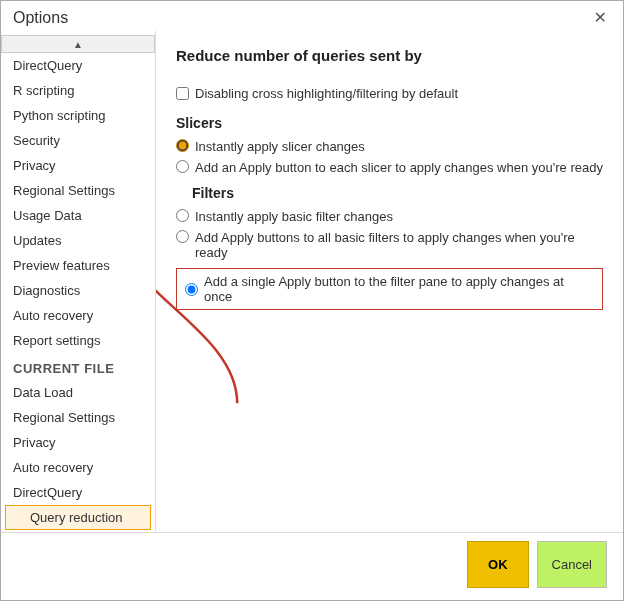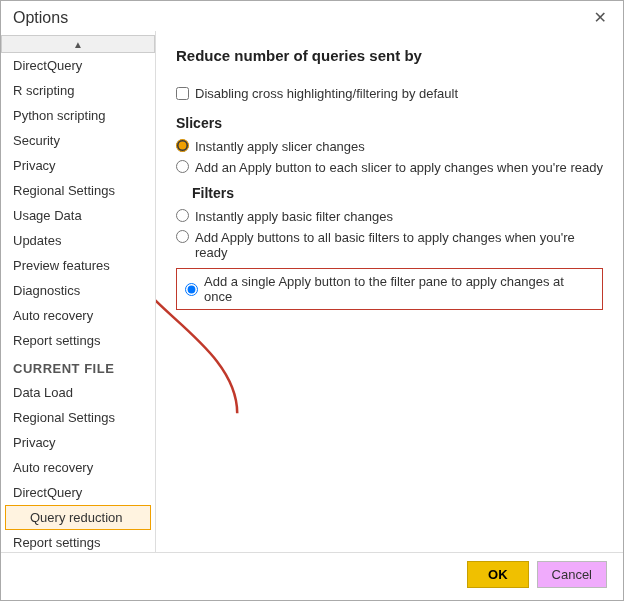--- a/index.html
+++ b/index.html
@@ -147,23 +147,23 @@
     .btn-ok {
       background: #f0c000;
       border: 1px solid #c8a000;
       padding: 5px 20px;
       font-size: 13px;
       cursor: pointer;
       color: #000;
       font-weight: 600;
     }
     .btn-cancel {
-      background: #f0abfc;
+      background: #bef264;
       border: 1px solid #bbb;
-      padding: 5px 14px;
+      padding: 15px 14px;
       font-size: 13px;
       cursor: pointer;
       color: #333;
     }
     .scroll-arrow-up, .scroll-arrow-down {
       display: flex;
       align-items: center;
       justify-content: center;
       height: 18px;
       background: #f0f0f0;

